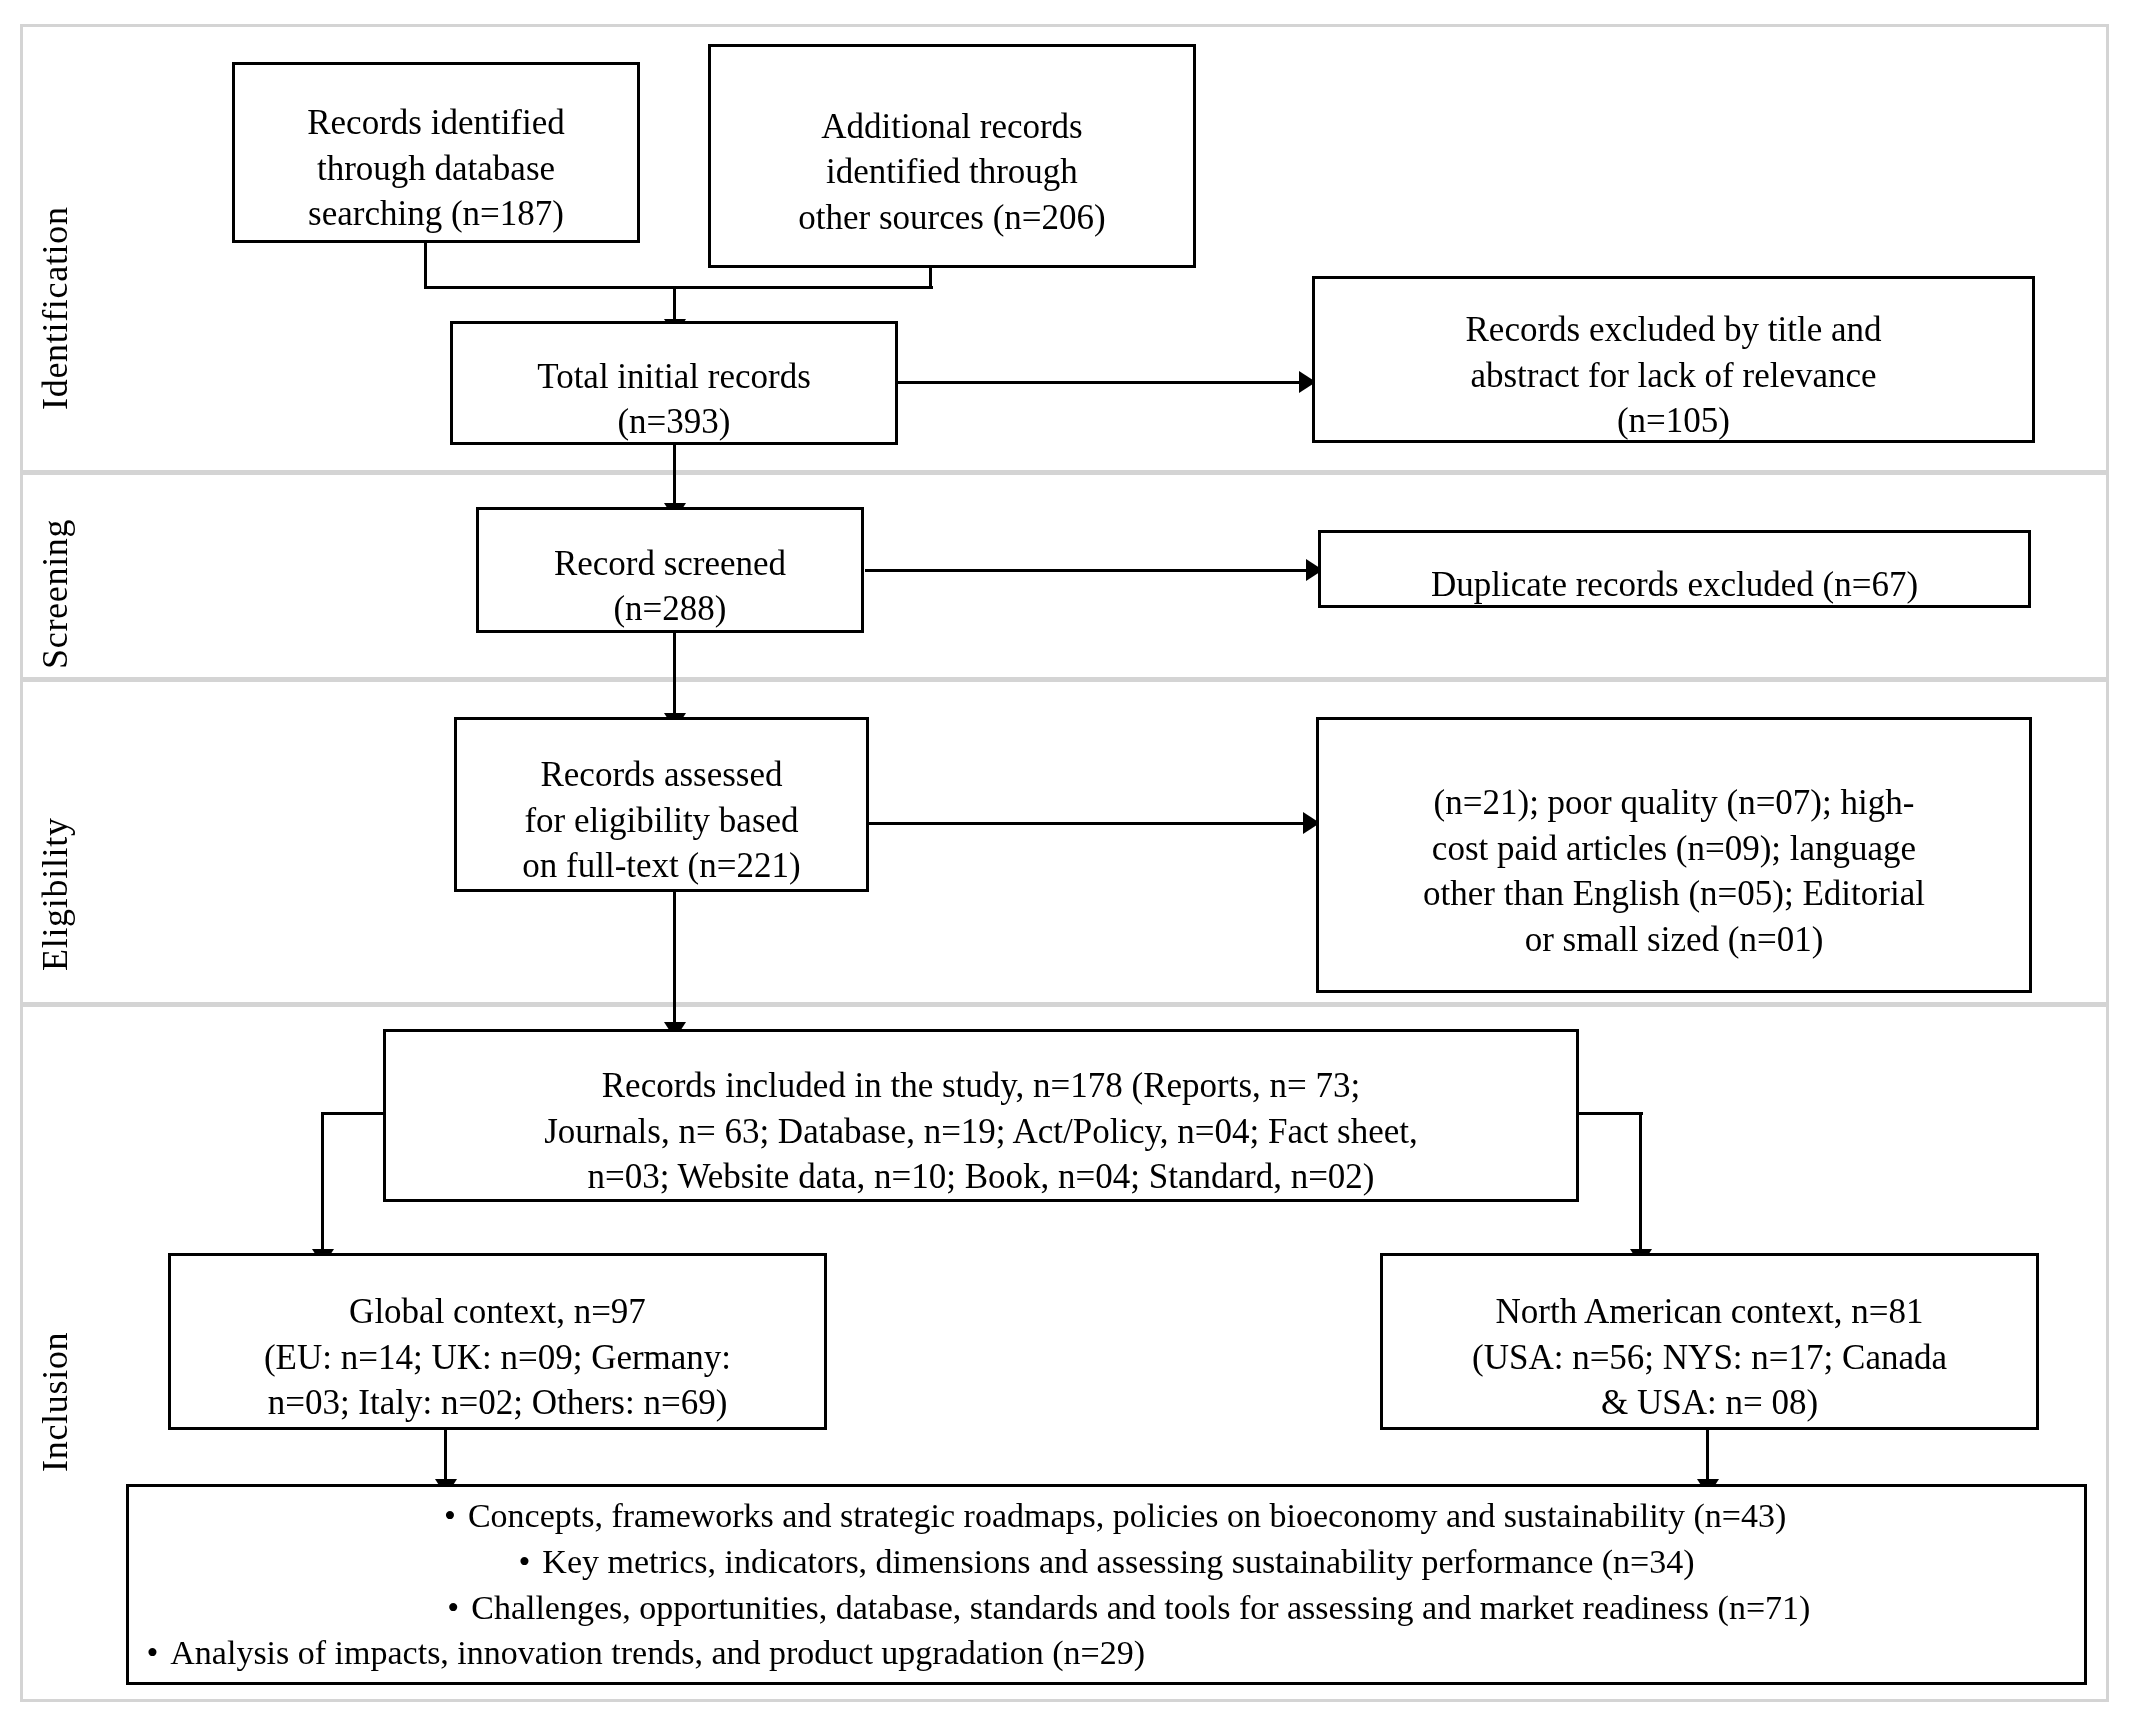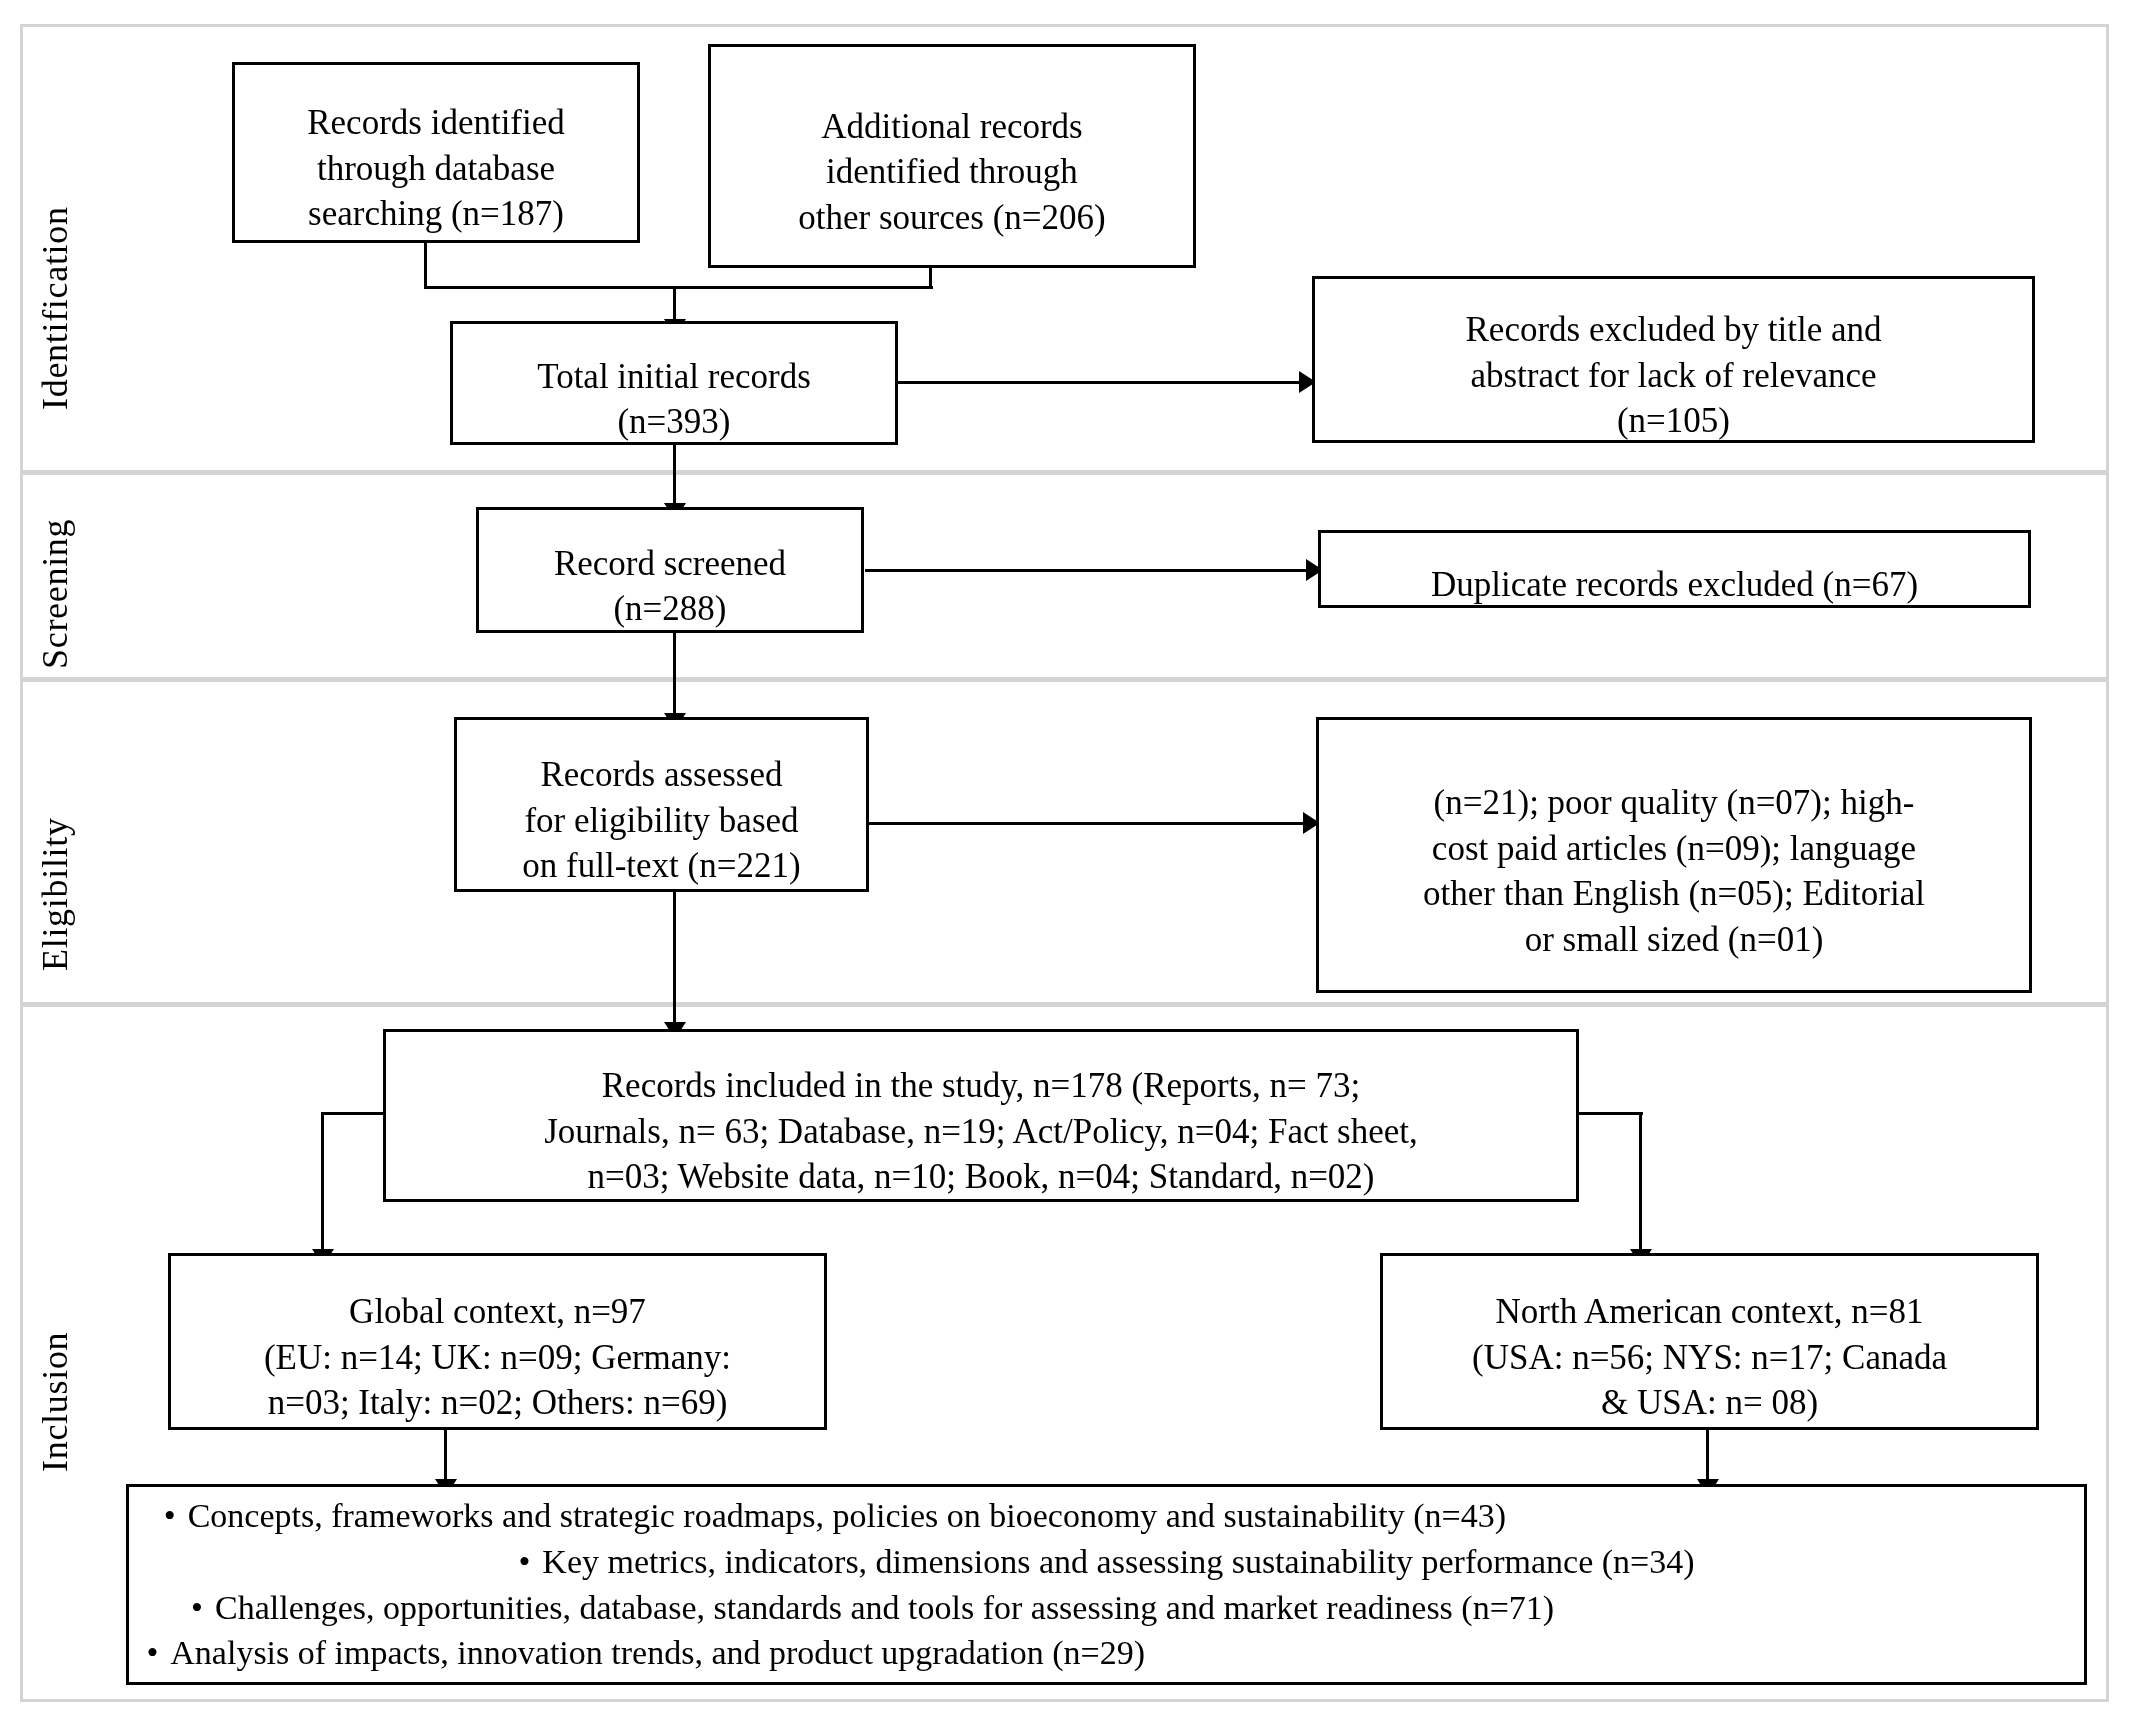--- a/index.html
+++ b/index.html
@@ -81,23 +81,23 @@
     display: flex;
     flex-direction: column;
     justify-content: center;
   }
   .bullet-line {
     display: block;
     text-align: center;
     white-space: nowrap;
   }
   .bullet-line .dot { display: inline-block; margin-right: 12px; }
-  .bl-1 { text-align: left;   padding-left: 17.4px; }
+  .bl-1 { text-align: center;   padding-left: 17.4px; }
   .bl-2 { text-align: center; }
-  .bl-3 { text-align: left;   padding-left: 2.7px; margin-left: 42px; }
+  .bl-3 { text-align: center;   padding-left: 2.7px; margin-left: 42px; }
   .bl-4 { text-align: left; }
 
   
   .vline {
     position: absolute;
     width: 3.3px;
     background: #000;
     z-index: 2;
   }
   .hline {

